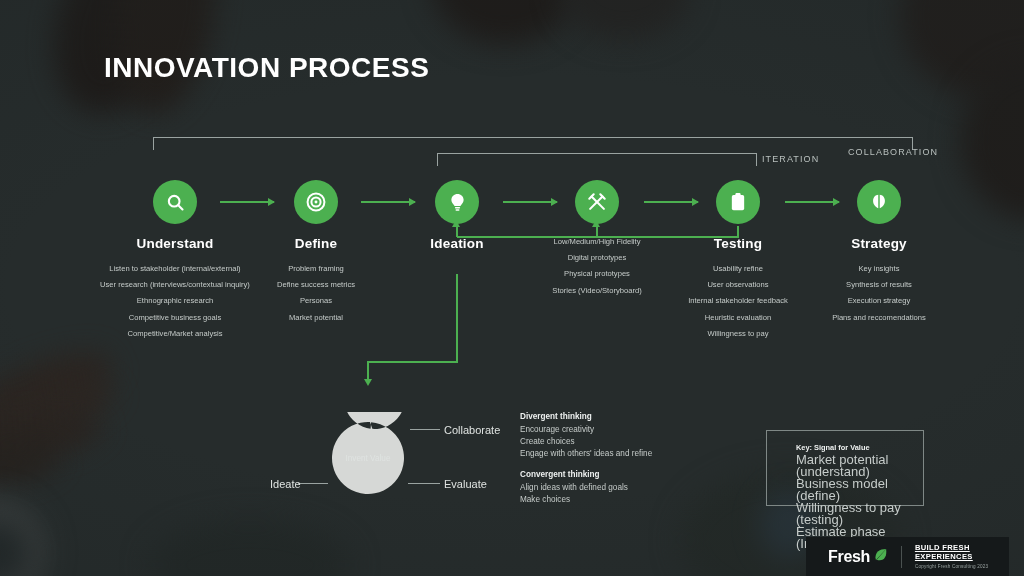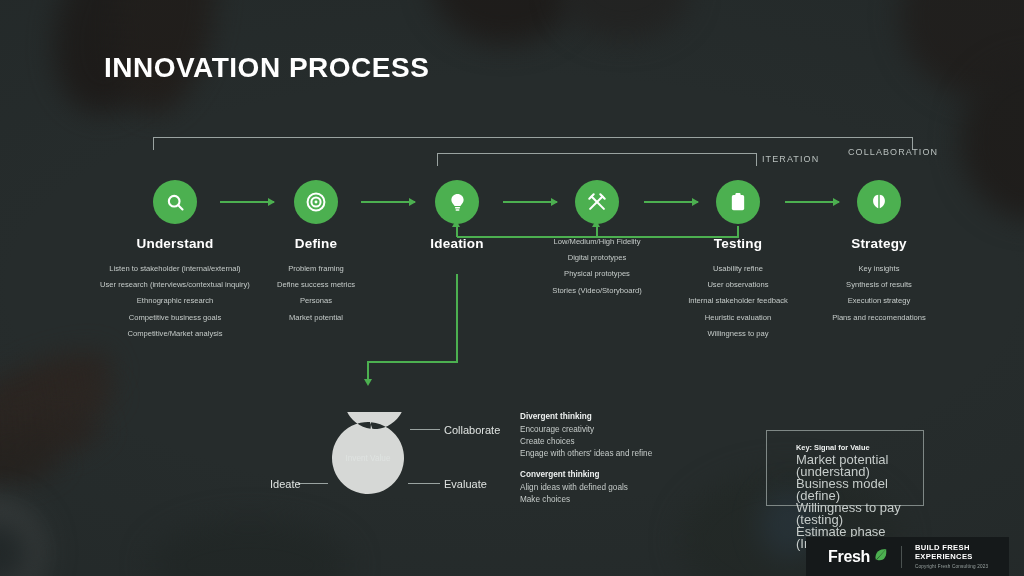--- a/index.html
+++ b/index.html
@@ -116,21 +116,21 @@
     position: absolute; left: 806px; top: 537px;
     width: 203px; height: 39px;
     background: #15191a;
     display: flex; align-items: center;
   }
   #logo { display: flex; align-items: center; margin-left: 22px; }
   #logo-word { font-size: 16px; font-weight: bold; color: #ffffff; letter-spacing: -.3px; }
   #logo-leaf { margin-left: 3px; }
   #footer-divider { width: 1px; height: 22px; background: #4a5150; margin: 0 13px 0 13px; }
   #footer-text { line-height: 1.2; }
-  #footer-tagline { font-size: 7.6px; font-weight: bold; color: #ffffff; letter-spacing: .35px; }
+  #footer-tagline { font-size: 7.6px; font-weight: bold; color: #ffffff; letter-spacing: .35px; text-decoration: underline; }
   #footer-copy { font-size: 4.6px; color: #9aa3a1; margin-top: 3px; letter-spacing: .2px; }
 </style>
 </head>
 <body>
 
 <div id="slide">
 
   <div class="bg-layer">
     <div class="blob" style="left:58px;  top:-74px;  width:120px; height:190px; background:#1d1a18; transform:rotate(18deg);"></div>
     <div class="blob" style="left:118px; top:-96px;  width:96px;  height:210px; background:#211d1a; transform:rotate(8deg);"></div>

